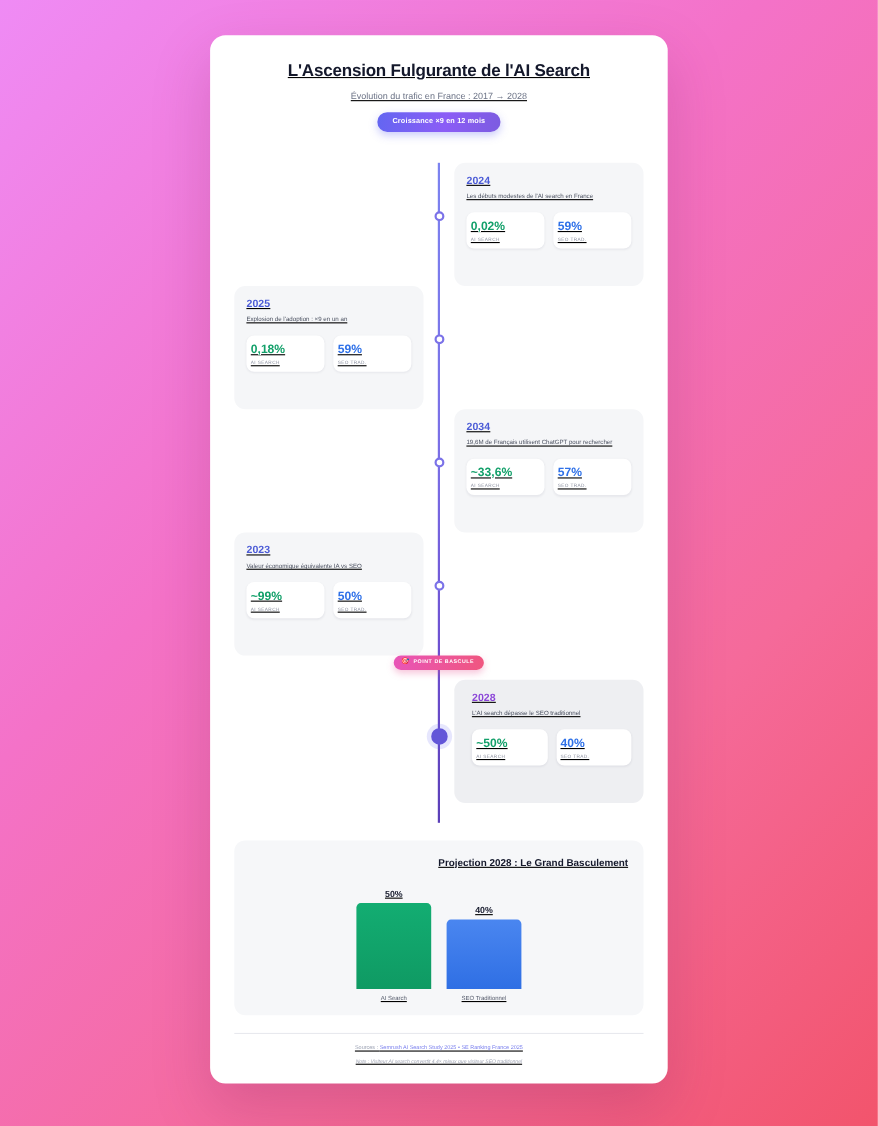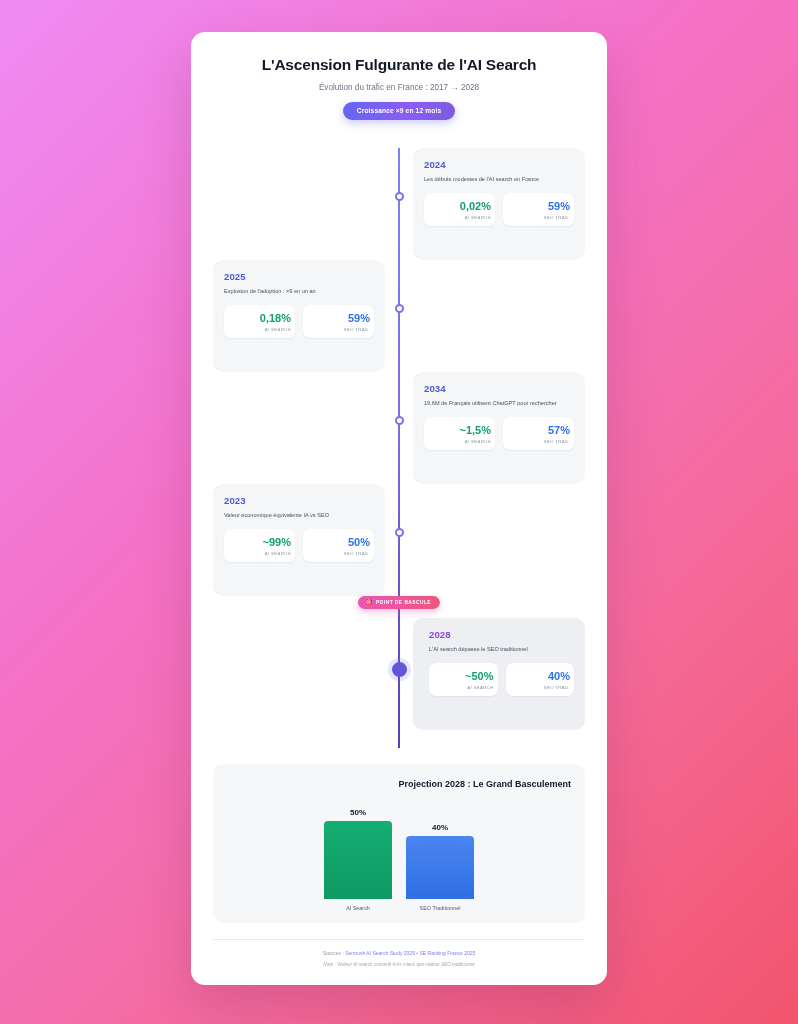--- a/index.html
+++ b/index.html
@@ -19,20 +19,21 @@
   }
 
   .card-shell {
     width: 416px;
     margin-top: 32px;
     background: #ffffff;
     border-radius: 14px;
     box-shadow: 0 22px 52px rgba(120, 30, 90, 0.22);
     padding: 24px 22px 18px 22px;
     position: relative;
+    text-decoration: underline;
   }
 
   
   .header { text-align: center; }
   .page-title {
     font-size: 15.5px;
     font-weight: bold;
     color: #14182b;
     letter-spacing: -0.2px;
   }
@@ -125,21 +126,21 @@
   .metric-row {
     display: flex;
     gap: 8px;
     margin-top: 9px;
   }
   .metric-box {
     flex: 1;
     background: #ffffff;
     border-radius: 7px;
     padding: 7px 4px 6px 4px;
-    text-align: right;
+    text-align: left;
     box-shadow: 0 1px 2px rgba(20,24,43,0.06);
   }
   .metric-value {
     font-size: 11px;
     font-weight: bold;
     line-height: 1.1;
   }
   .metric-value.ai  { color: #13a06a; }
   .metric-value.seo { color: #2f71e8; }
   .metric-label {
@@ -298,21 +299,21 @@
       </div>
     </div>
 
     <div class="tl-row right">
       <div class="tl-dot"></div>
       <div class="year-card">
         <div class="year-label">2034</div>
         <div class="year-desc">19,6M de Français utilisent ChatGPT pour rechercher</div>
         <div class="metric-row">
           <div class="metric-box">
-            <div class="metric-value ai">~1,5%</div>
+            <div class="metric-value ai">~33,6%</div>
             <div class="metric-label">AI SEARCH</div>
           </div>
           <div class="metric-box">
             <div class="metric-value seo">57%</div>
             <div class="metric-label">SEO TRAD.</div>
           </div>
         </div>
       </div>
     </div>
 

